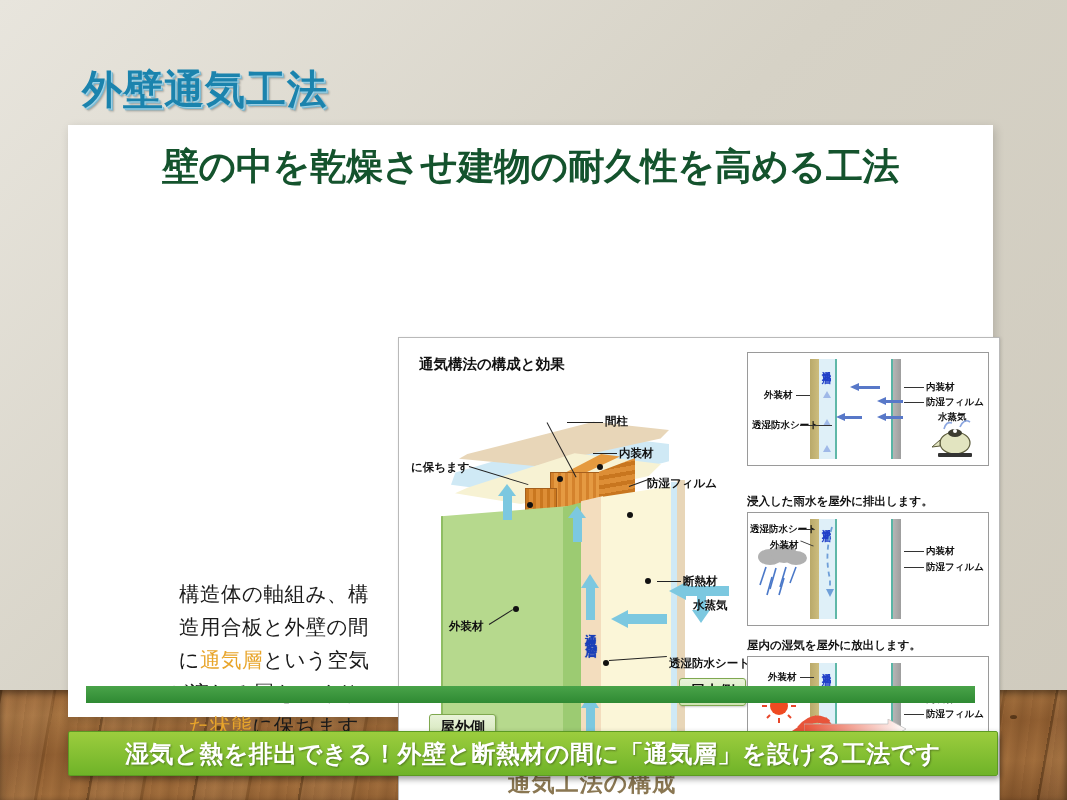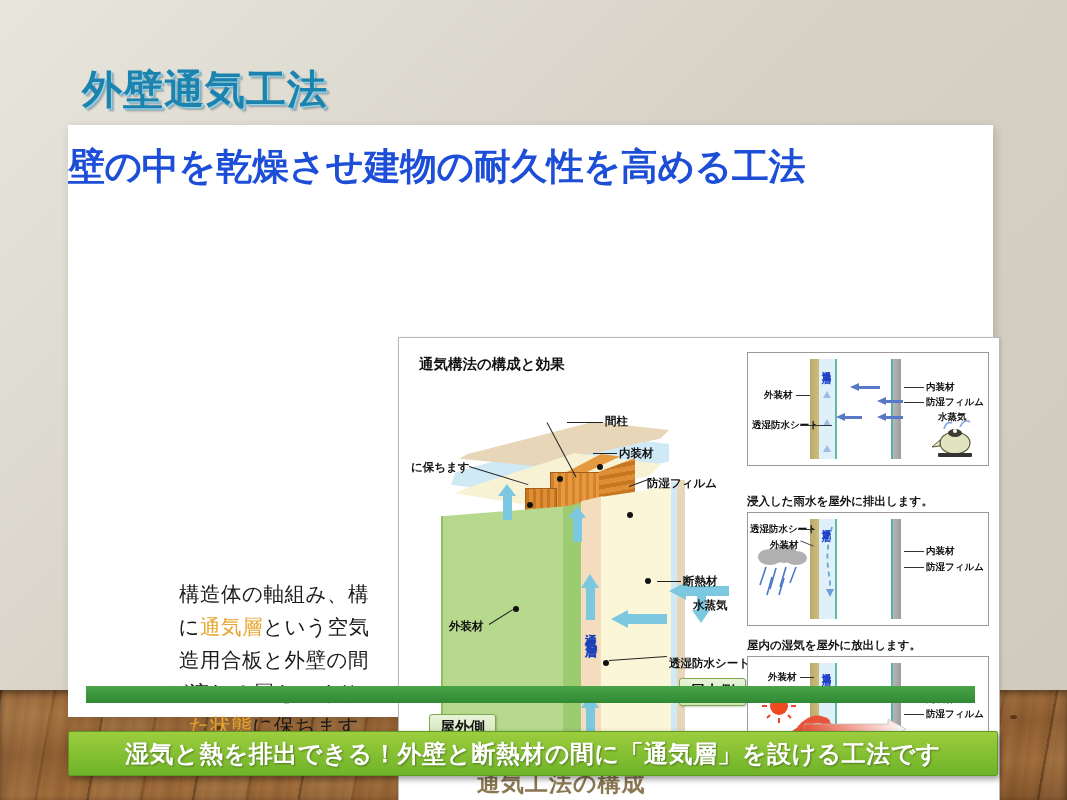--- a/index.html
+++ b/index.html
@@ -33,22 +33,22 @@
     color:#1b83ad;
     text-shadow:1px 1px 0 #9fd2e6, 2px 2px 0 #7ab9d2, 3px 3px 2px rgba(0,0,0,.28);
     white-space:nowrap;
   }
   
   #content-panel{
     position:absolute;left:68px;top:125px;width:925px;height:592px;
     background:#ffffff;box-shadow:2px 3px 9px rgba(0,0,0,.17);
   }
   #subtitle{
-    position:absolute;left:0;top:17px;width:925px;text-align:left;
-    font-size:37px;font-weight:bold;color:#1d4ed8;letter-spacing:-0.5px;
+    position:absolute;left:0;top:17px;width:925px;text-align:center;
+    font-size:37px;font-weight:bold;color:#14532d;letter-spacing:-0.5px;
     white-space:nowrap;
   }
   #panel-green-bar{
     position:absolute;left:18px;bottom:14px;width:889px;height:17px;
     background:linear-gradient(#49a349,#2f8a33);
   }
   
   #body-text{
     position:absolute;left:95px;top:452px;width:222px;
     font-size:20.5px;line-height:33px;color:#1a1a1a;letter-spacing:.5px;text-align:center;
@@ -67,21 +67,21 @@
   .dot{position:absolute;width:6px;height:6px;border-radius:50%;background:#111;}
   
   .iso-piece{position:absolute;}
   
   .side-badge{
     position:absolute;padding:3px 10px 4px;font-size:15px;font-weight:bold;color:#111;
     background:linear-gradient(#e9f3da,#cfe3b2);border:1.5px solid #7fa84f;border-radius:3px;
     box-shadow:1px 1px 2px rgba(0,0,0,.2);white-space:nowrap;
   }
   #fig-caption{
-    position:absolute;left:70px;top:392px;width:230px;
+    position:absolute;left:70px;top:392px;width:230px;text-align:center;
     font-size:23px;font-weight:bold;color:#8a7752;letter-spacing:1px;
   }
   
   .sub-panel{position:absolute;left:348px;width:242px;}
   .sub-heading{font-size:11.5px;font-weight:bold;color:#111;margin-bottom:3px;white-space:nowrap;}
   .sub-box{position:relative;border:1px solid #9a9a9a;background:#fff;height:112px;}
   
   .cs{position:absolute;top:6px;bottom:6px;}
   .cs-siding{background:linear-gradient(90deg,#b9a96a,#cdbd7e);width:9px;}
   .cs-air{background:#dff0f8;width:16px;}
@@ -117,22 +117,22 @@
 </div>
 
 <div id="slide-title">外壁通気工法</div>
 
 <div id="content-panel">
 
   <div id="subtitle">壁の中を乾燥させ建物の耐久性を高める工法</div>
 
   <div id="body-text">
     <div><span>構造体の軸組み、構</span></div>
+    <div><span>造用合板と外壁の間</span></div>
     <div><span>に</span><span class="hl">通気層</span><span>という空気</span></div>
-    <div><span>造用合板と外壁の間</span></div>
     <div><span>が流れる層をつくり、</span></div>
     <div><span class="hl">た状態</span><span>に保ちます</span></div>
   </div>
 
   <div id="figure-card">
 
     <div id="fig-title">通気構法の構成と効果</div>
 
     <div id="iso">
 

